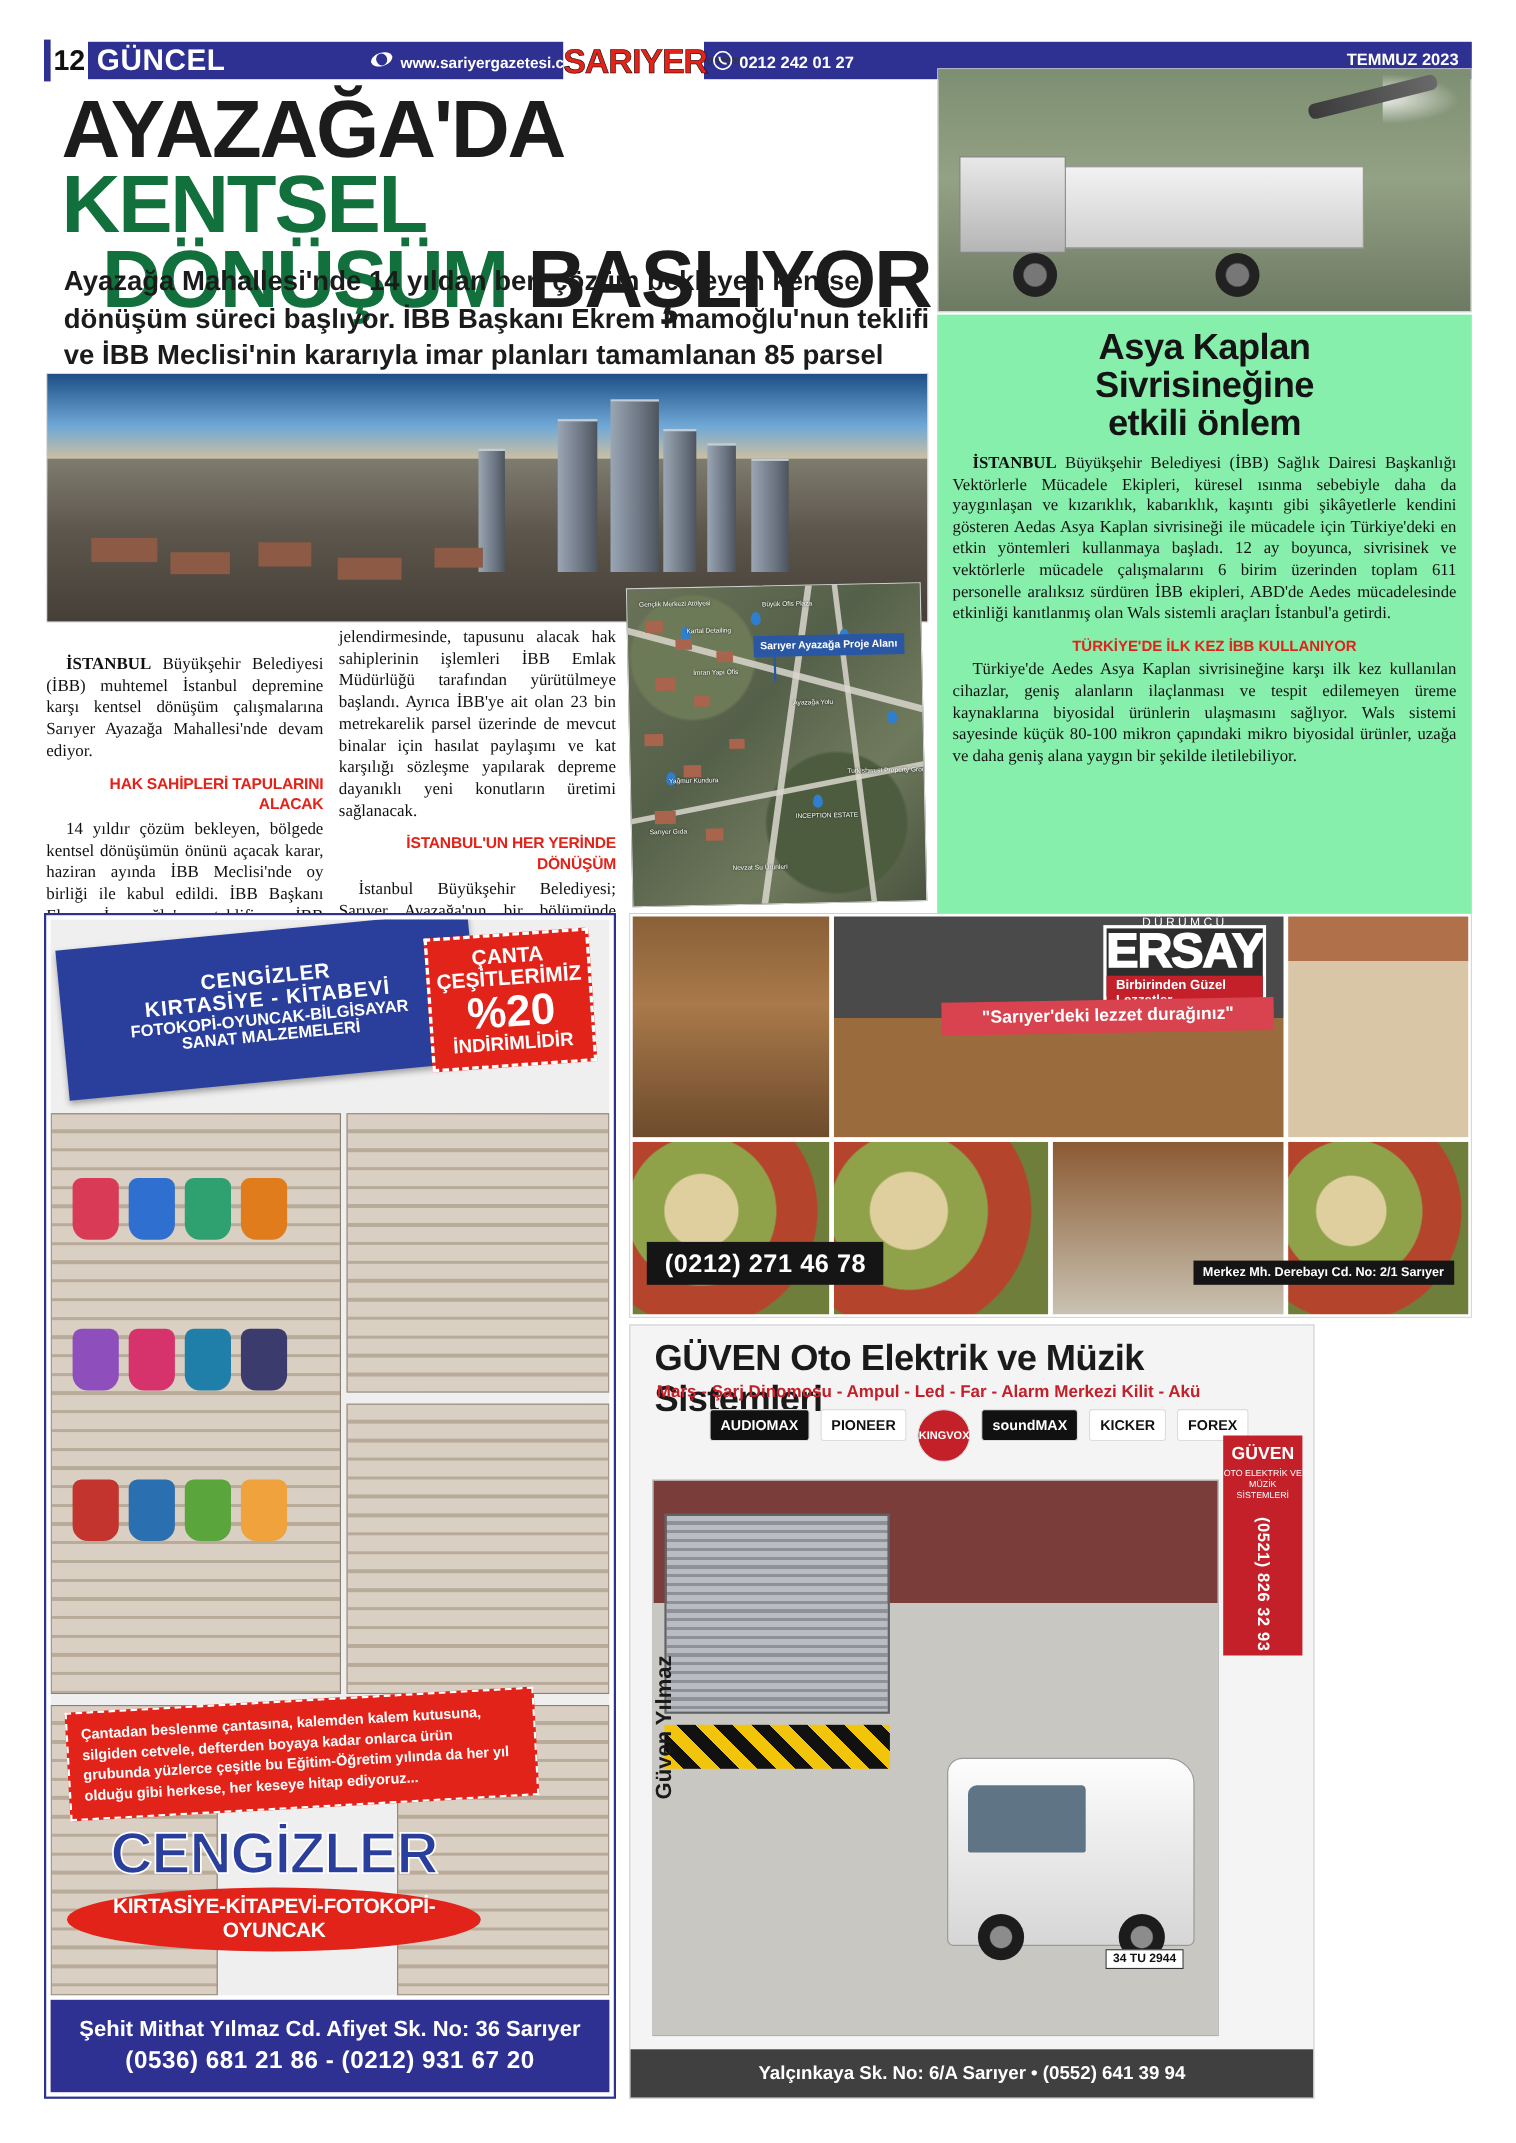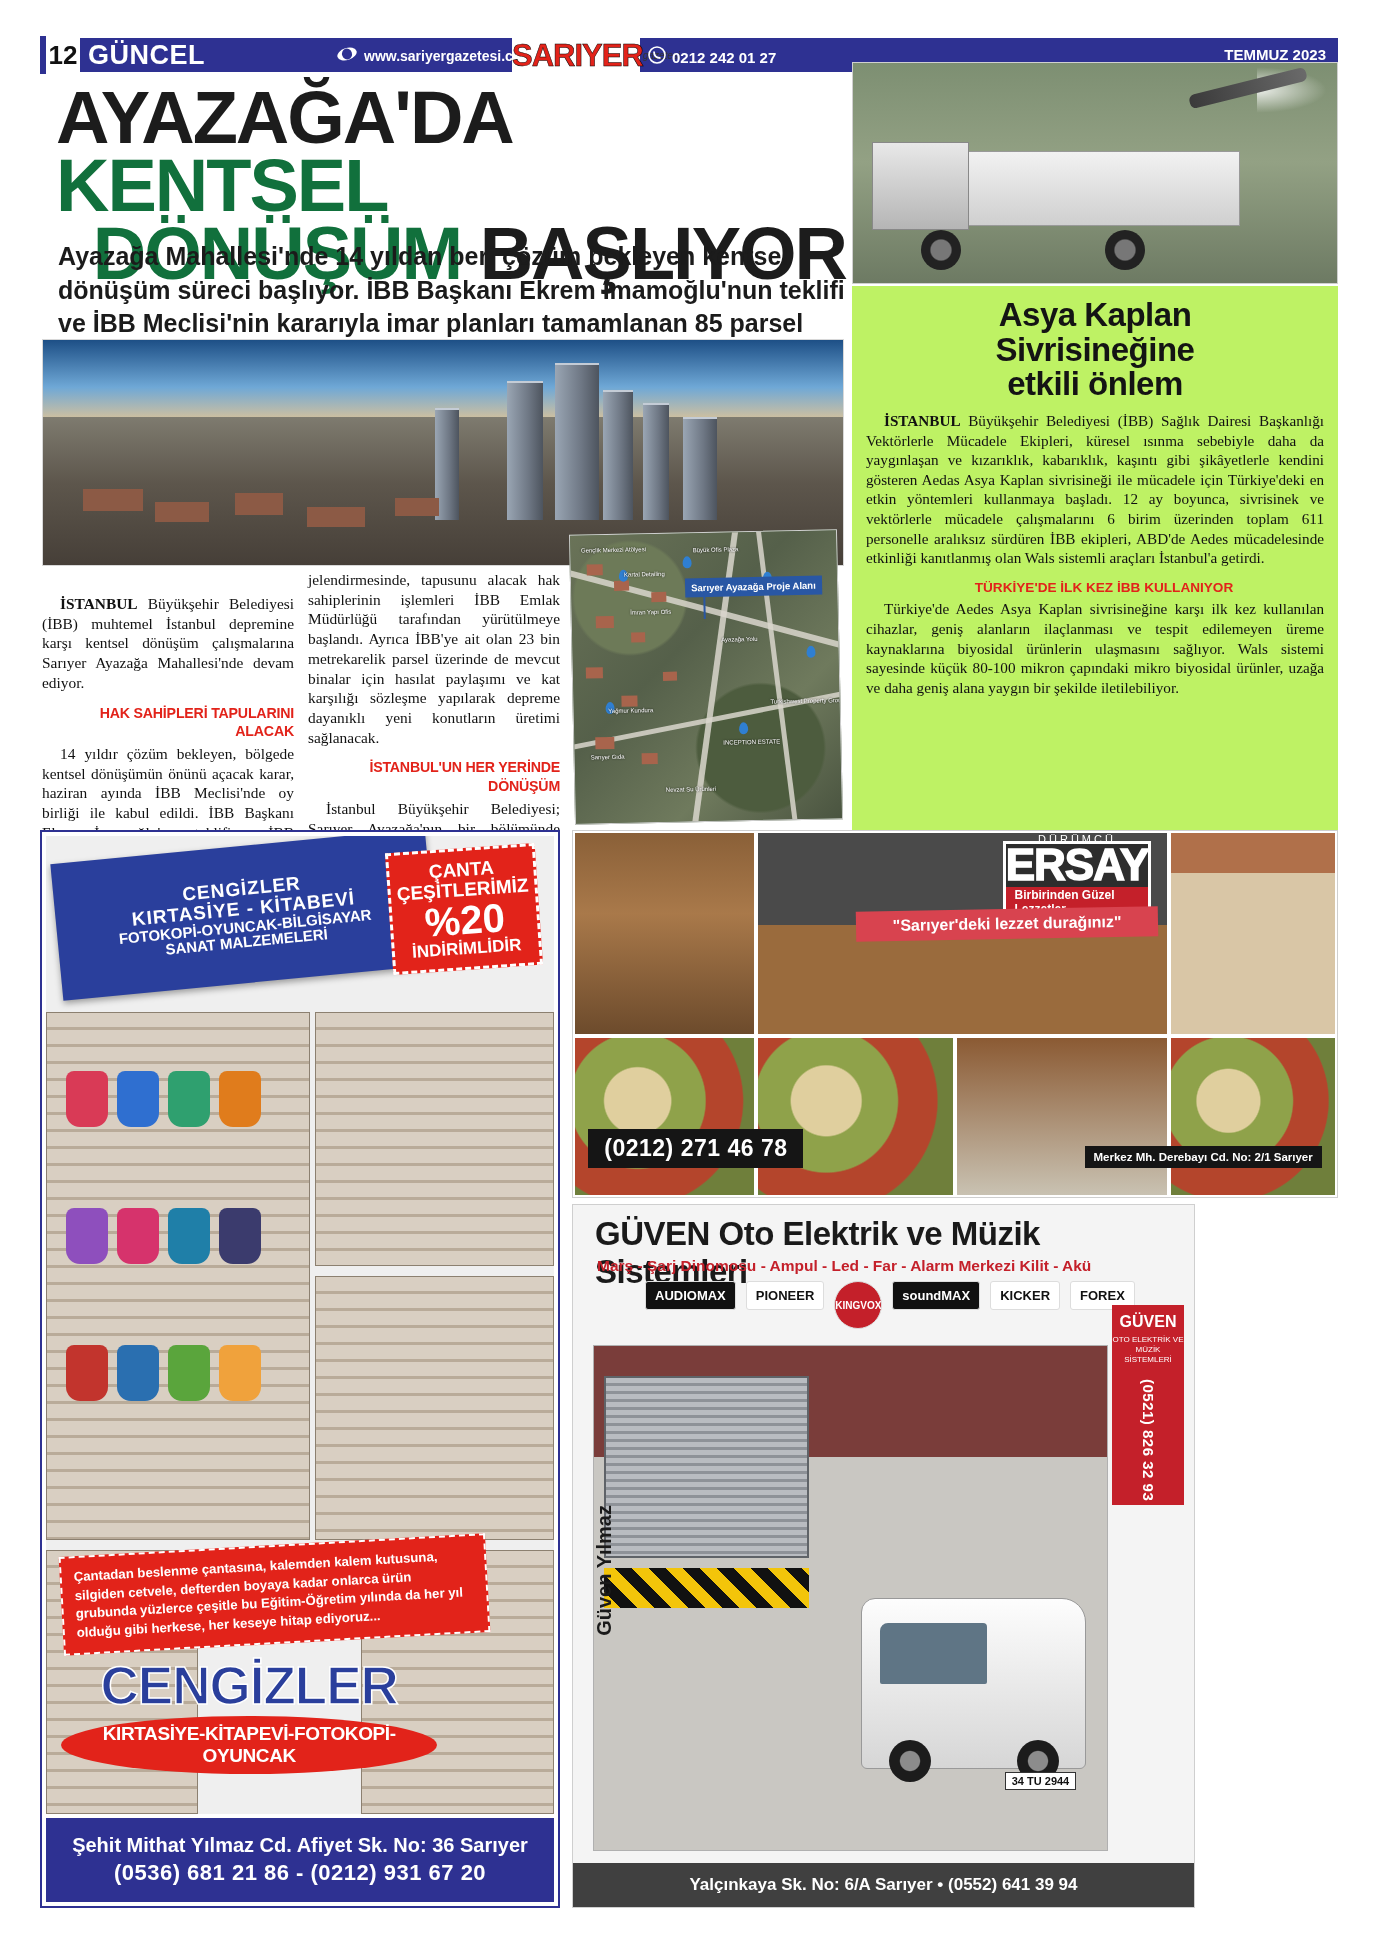--- a/index.html
+++ b/index.html
@@ -135,21 +135,21 @@
                background:linear-gradient(to bottom,#e8e8e8,#b5b5b5); border:1px solid #888; }
   .truck-wheel { position:absolute; bottom:6%; width:40px; height:40px; border-radius:50%;
                  background:radial-gradient(circle,#777 35%,#222 40%); }
   .fog-arm { position:absolute; right:6%; top:8%; width:120px; height:14px;
              background:linear-gradient(to right,#3a3a3a,#6a6a6a); transform:rotate(-14deg); border-radius:6px; }
   .fog-spray { position:absolute; right:2%; top:2%; width:70px; height:46px;
                background:radial-gradient(ellipse at left,rgba(255,255,255,.85),rgba(255,255,255,0) 70%); }
 
   .side-box {
     position:absolute; left:852px; top:286px; width:486px; height:632px;
-    background:#bef264; padding:12px 14px;
+    background:#86efac; padding:12px 14px;
   }
   .side-title {
     font-family:"Liberation Sans", sans-serif;
     font-weight:bold; font-size:33px; line-height:1.05; color:#141414;
     text-align:center; margin-bottom:9px; letter-spacing:-0.5px;
   }
   .side-body {
     font-family:"Liberation Serif", serif; font-size:15.2px; line-height:1.29;
     color:#111; text-align:justify;
   }

